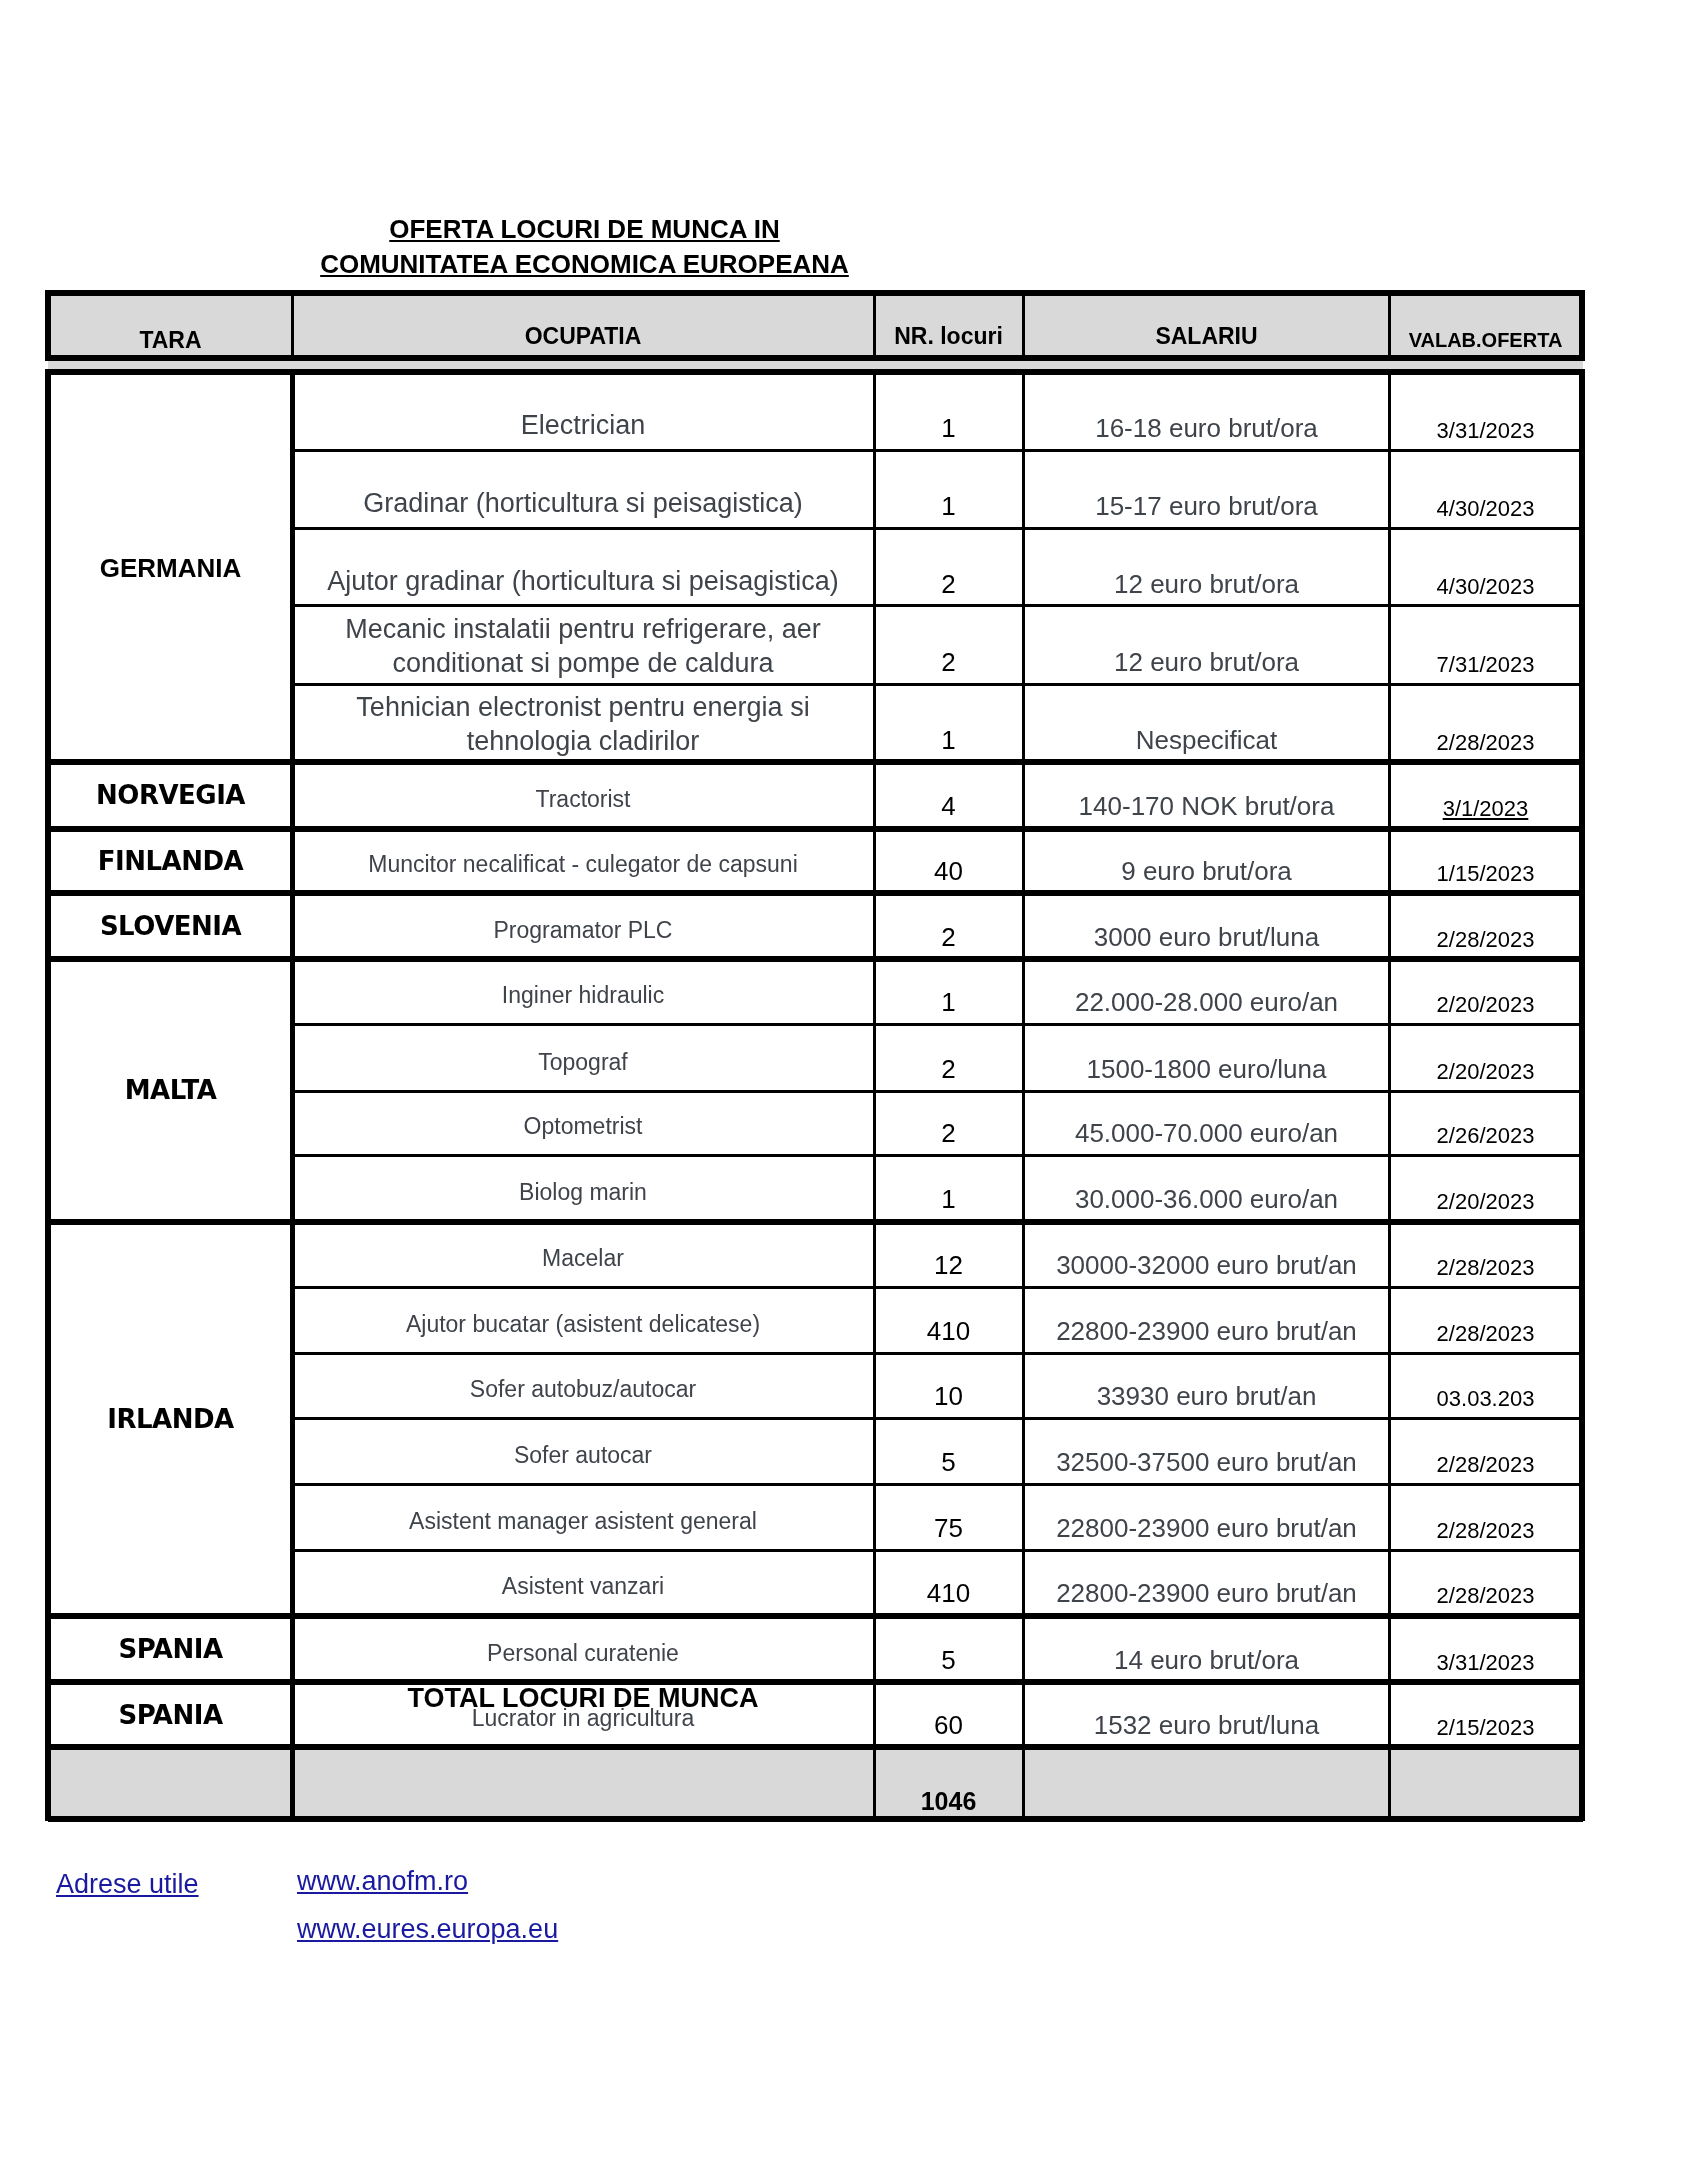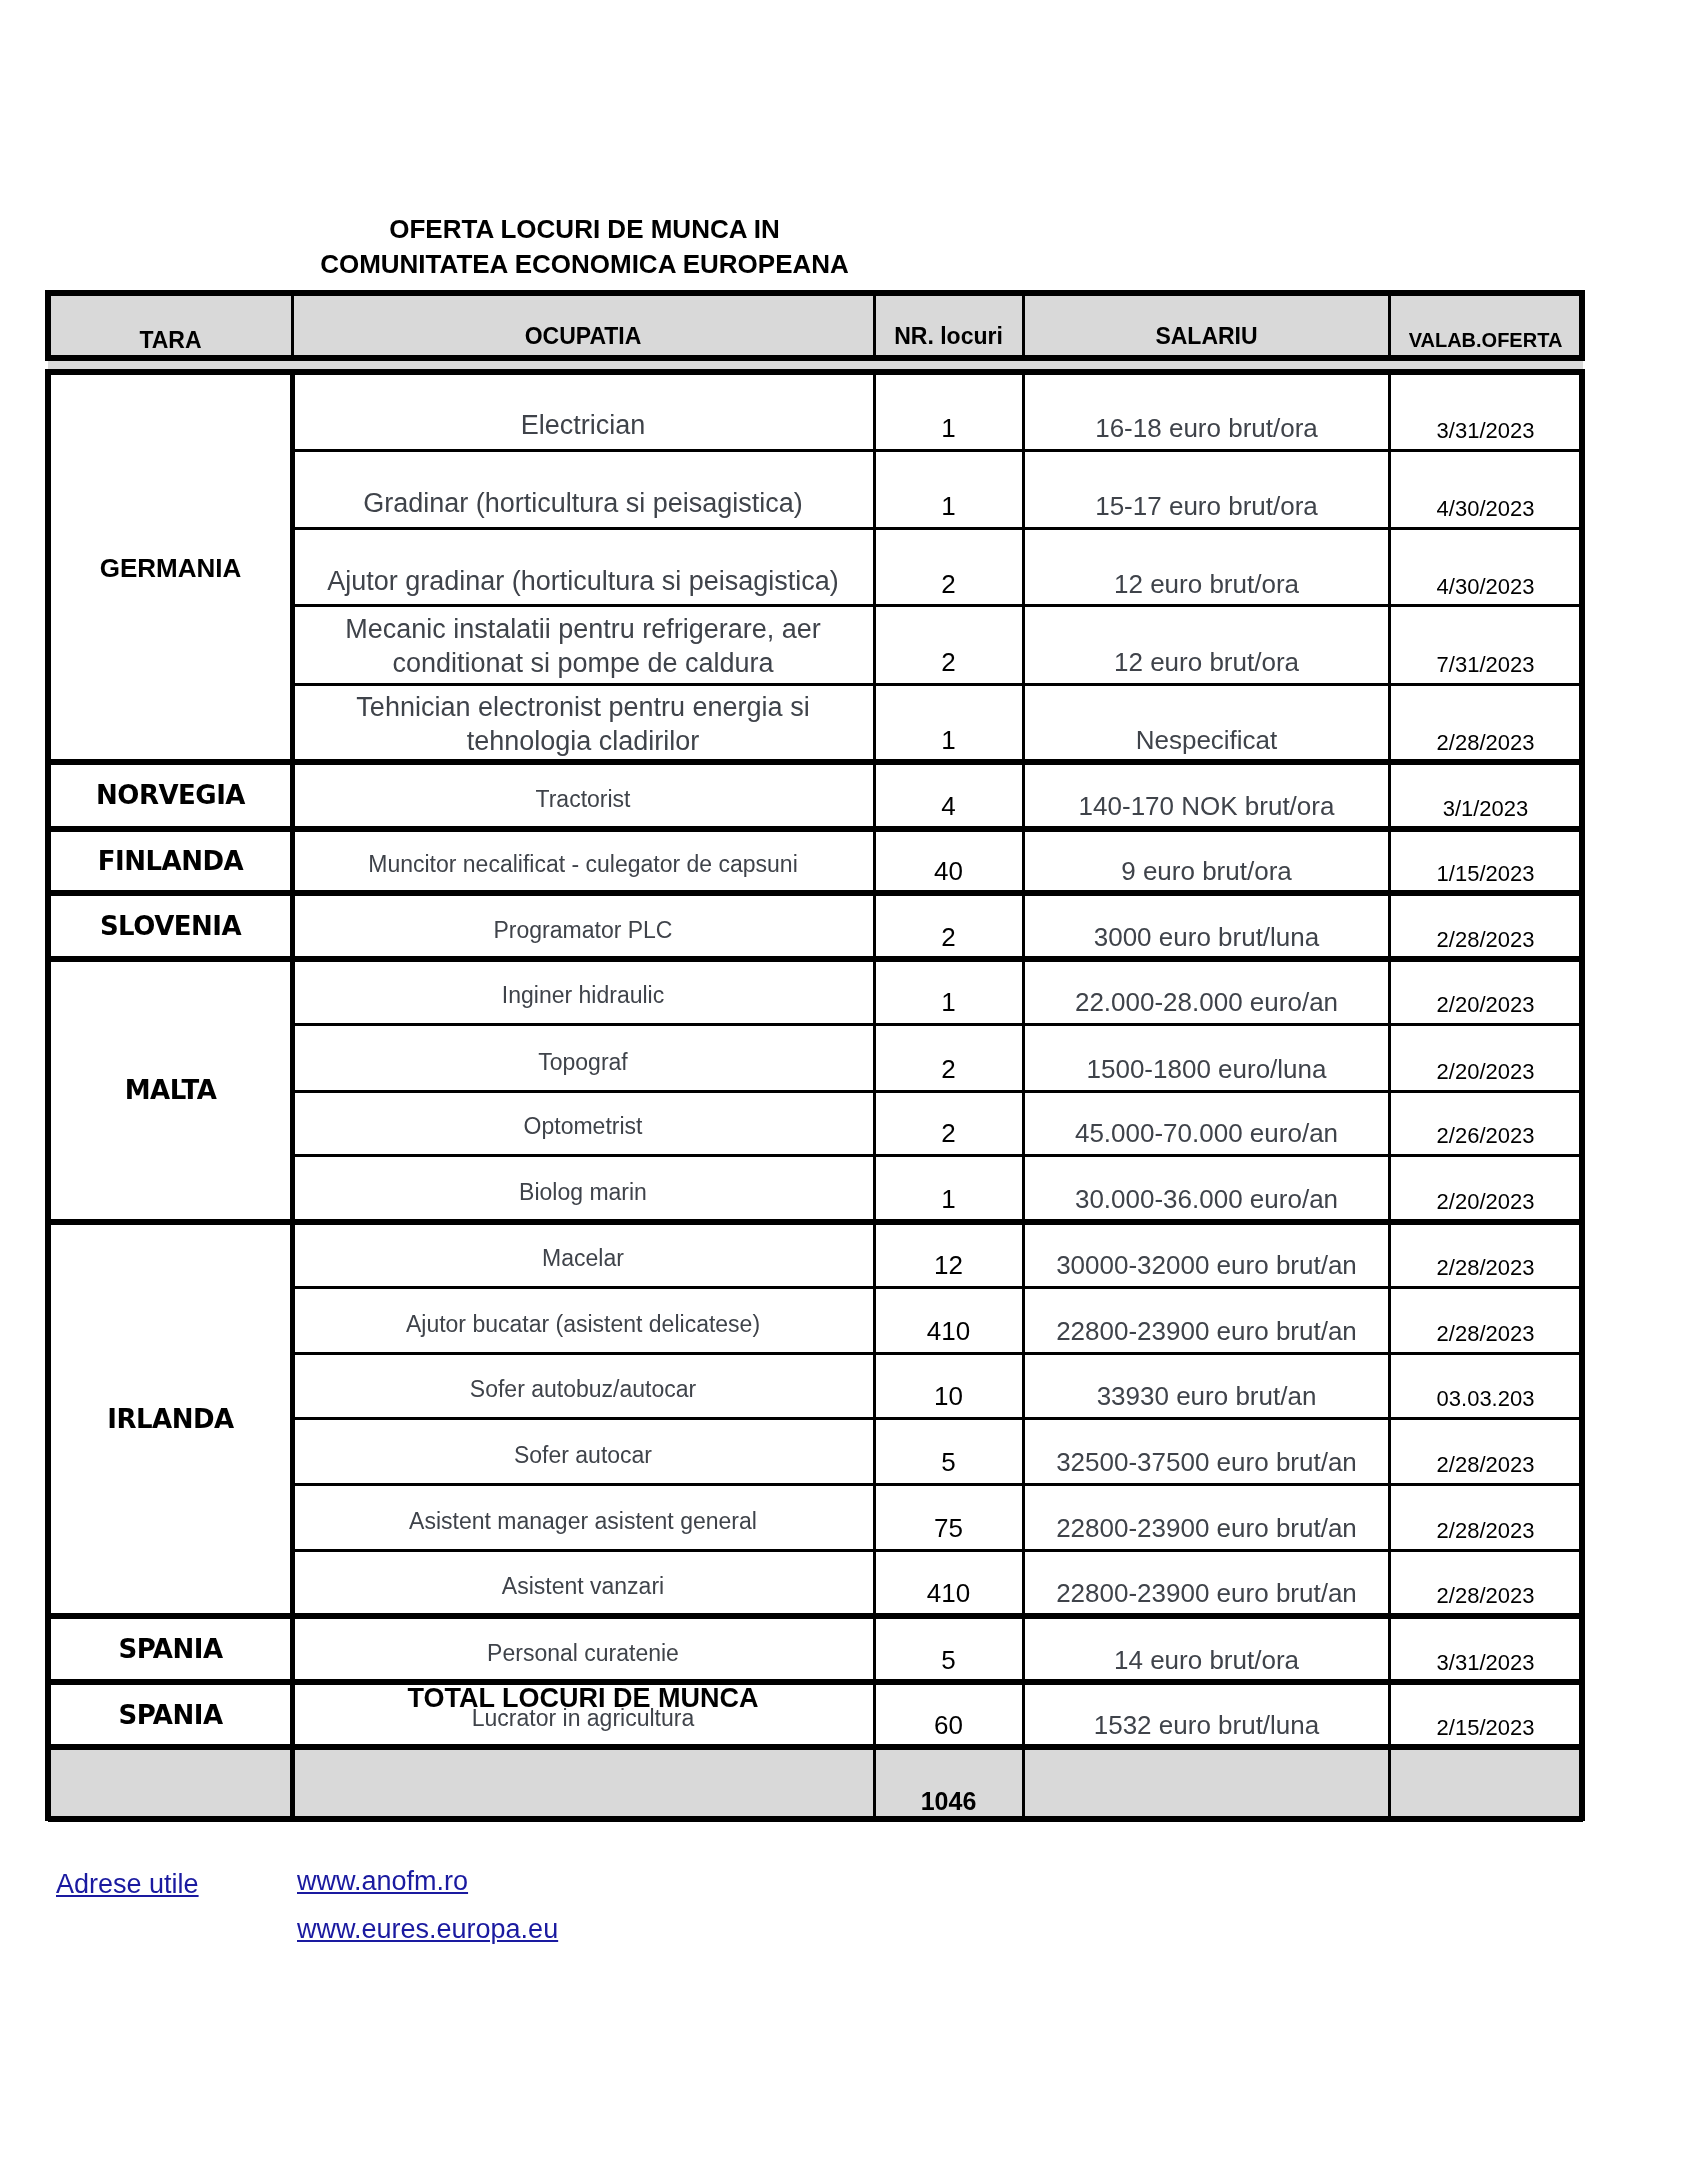--- a/index.html
+++ b/index.html
@@ -1,17 +1,17 @@
 <!DOCTYPE html>
 <html><head>
 <meta charset="utf-8">
 <style>
   html, body { margin:0; padding:0; background:#ffffff; }
   body { width:1683px; height:2178px; position:relative; overflow:hidden; font-family:"Liberation Sans", sans-serif; }
-  .title { position:absolute; left:238px; width:693px; text-align:center; font-weight:bold; font-size:26px; color:#000; font-family:"Liberation Sans", sans-serif; }
+  .title { position:absolute; left:238px; width:693px; text-align:center; font-weight:bold; font-size:26px; color:#000; font-family:"Liberation Sans", sans-serif;text-decoration:underline; }
   .hline, .vline { position:absolute; background:#000; }
   .cell { position:absolute; display:flex; align-items:flex-end; justify-content:center; text-align:center; box-sizing:border-box; padding:0 8px 8px 8px; }
   .hdr-bg { position:absolute; background:#d9d9d9; }
   .hdr-label { font-weight:bold; font-size:23px; color:#000; }
   .country { font-weight:bold; font-size:26px; color:#000; align-items:center; padding-bottom:0; font-family:"DejaVu Sans", sans-serif; letter-spacing:-0.5px; }
   .country.arial { font-family:"Liberation Sans", sans-serif; letter-spacing:0; }
   .occ { color:#3f434a; font-size:27px; line-height:34px; }
   .occ.small { font-size:23px; }
   .num { color:#000; font-size:26px; }
   .sal { color:#3f434a; font-size:26px; }
@@ -60,21 +60,21 @@
     <div class="hline" style="left:292px;top:683px;width:1290px;height:3px;"></div>
     <div class="cell occ" style="left:292px;top:684px;width:582px;height:78px;padding-bottom:4px;">Tehnician electronist pentru energia si tehnologia cladirilor</div>
     <div class="cell num" style="left:874px;top:684px;width:149px;height:78px;padding-bottom:6px;">1</div>
     <div class="cell sal" style="left:1024px;top:684px;width:365px;height:78px;padding-bottom:6px;">Nespecificat</div>
     <div class="cell date" style="left:1389px;top:684px;width:193px;height:78px;padding-bottom:6px;">2/28/2023</div>
     <div class="hline" style="left:48px;top:759px;width:1535px;height:6px;"></div>
     <div class="cell country" style="left:48px;top:762px;width:245px;height:66px;">NORVEGIA</div>
     <div class="cell occ small" style="left:292px;top:762px;width:582px;height:66px;padding-bottom:12px;">Tractorist</div>
     <div class="cell num" style="left:874px;top:762px;width:149px;height:66px;padding-bottom:6px;">4</div>
     <div class="cell sal" style="left:1024px;top:762px;width:365px;height:66px;padding-bottom:6px;">140-170 NOK brut/ora</div>
-    <div class="cell date" style="left:1389px;top:762px;width:193px;height:66px;padding-bottom:6px;">3/1/2023</div>
+    <div class="cell date" style="left:1389px;top:762px;width:193px;height:66px;padding-bottom:6px;text-decoration:underline;">3/1/2023</div>
     <div class="hline" style="left:48px;top:826px;width:1535px;height:6px;"></div>
     <div class="cell country" style="left:48px;top:829px;width:245px;height:64px;">FINLANDA</div>
     <div class="cell occ small" style="left:292px;top:829px;width:582px;height:64px;padding-bottom:12px;">Muncitor necalificat - culegator de capsuni</div>
     <div class="cell num" style="left:874px;top:829px;width:149px;height:64px;padding-bottom:6px;">40</div>
     <div class="cell sal" style="left:1024px;top:829px;width:365px;height:64px;padding-bottom:6px;">9 euro brut/ora</div>
     <div class="cell date" style="left:1389px;top:829px;width:193px;height:64px;padding-bottom:6px;">1/15/2023</div>
     <div class="hline" style="left:48px;top:890px;width:1535px;height:6px;"></div>
     <div class="cell country" style="left:48px;top:893px;width:245px;height:66px;">SLOVENIA</div>
     <div class="cell occ small" style="left:292px;top:893px;width:582px;height:66px;padding-bottom:12px;">Programator PLC</div>
     <div class="cell num" style="left:874px;top:893px;width:149px;height:66px;padding-bottom:6px;">2</div>

